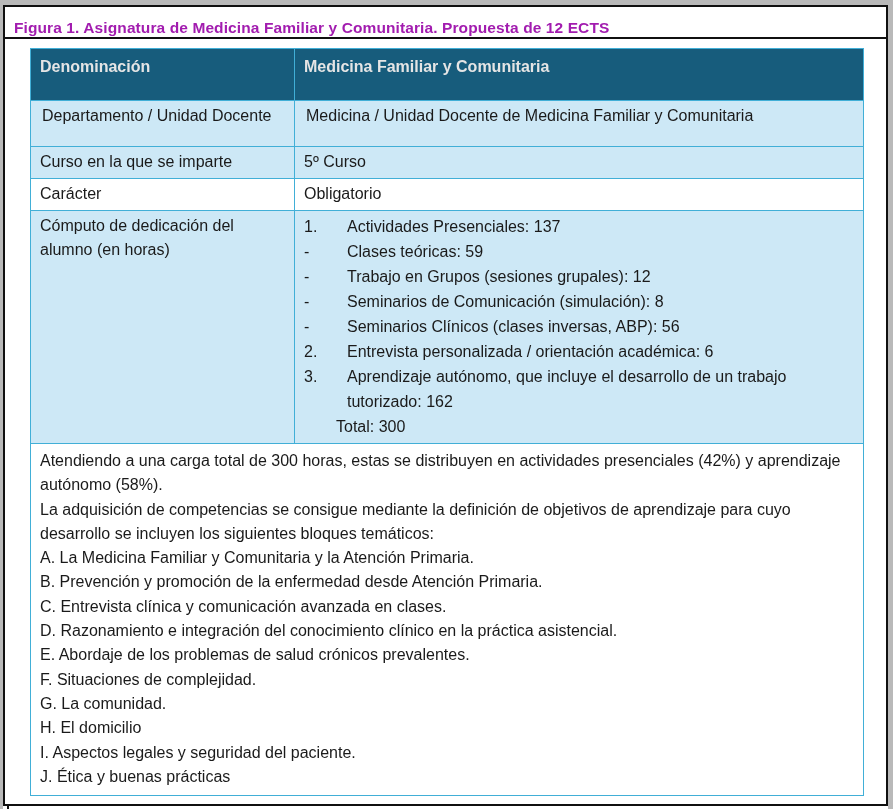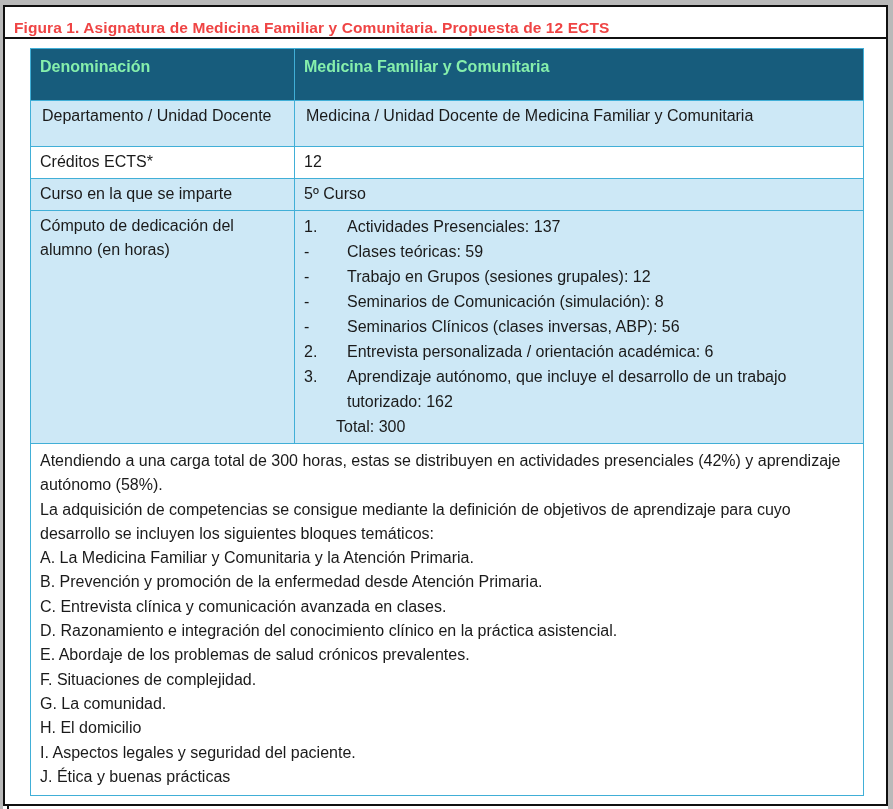--- a/index.html
+++ b/index.html
@@ -22,21 +22,21 @@
     width: 885px;
     height: 46px;
     box-sizing: border-box;
     border: 2px solid #101010;
     background: #ffffff;
     display: flex;
     align-items: center;
     padding: 8px 9px;
     font-size: 15.5px;
     font-weight: bold;
-    color: #ef4444;
+    color: #a21caf;
     letter-spacing: 0.1px;
   }
   .content-box {
     position: absolute;
     left: 3px;
     top: 37px;
     width: 885px;
     height: 769px;
     box-sizing: border-box;
     border: 2px solid #101010;
@@ -52,21 +52,21 @@
   }
   table.fig-table td {
     border: 1.5px solid #41afd7;
     vertical-align: top;
     padding: 3px 9px 4px 9px;
     line-height: 24px;
     box-sizing: border-box;
   }
   tr.hdr td {
     background: #175c7c;
-    color: #86efac;
+    color: #e5e5e5;
     font-weight: bold;
     height: 52px;
     padding-top: 6px;
   }
   td.shade-blue { background: #cde8f6; }
   td.shade-white { background: #ffffff; }
   tr.r2 td { height: 46px; padding-left: 11px; }
   tr.r3 td, tr.r4 td, tr.r5 td { height: 27px; }
   tr.r6 td { height: 222px; }
   .ded-list { line-height: 25px; }
@@ -114,27 +114,27 @@
     </colgroup>
     <tbody>
       <tr class="hdr">
         <td>Denominación</td>
         <td>Medicina Familiar y Comunitaria</td>
       </tr>
       <tr class="r2">
         <td class="shade-blue">Departamento / Unidad Docente</td>
         <td class="shade-blue">Medicina / Unidad Docente de Medicina Familiar y Comunitaria</td>
       </tr>
-      <tr class="r3">
-        <td class="shade-white">Créditos ECTS*</td>
-        <td class="shade-white">12</td>
-      </tr>
       <tr class="r4">
         <td class="shade-blue">Curso en la que se imparte</td>
         <td class="shade-blue">5º Curso</td>
+      </tr>
+      <tr class="r5">
+        <td class="shade-white">Carácter</td>
+        <td class="shade-white">Obligatorio</td>
       </tr>
       <tr class="r6">
         <td class="shade-blue">Cómputo de dedicación del alumno (en horas)</td>
         <td class="shade-blue">
           <div class="ded-list">
             <div class="ded-item">
               <span class="ded-marker">1.</span>
               <span class="ded-text">Actividades Presenciales: 137</span>
             </div>
             <div class="ded-item">

